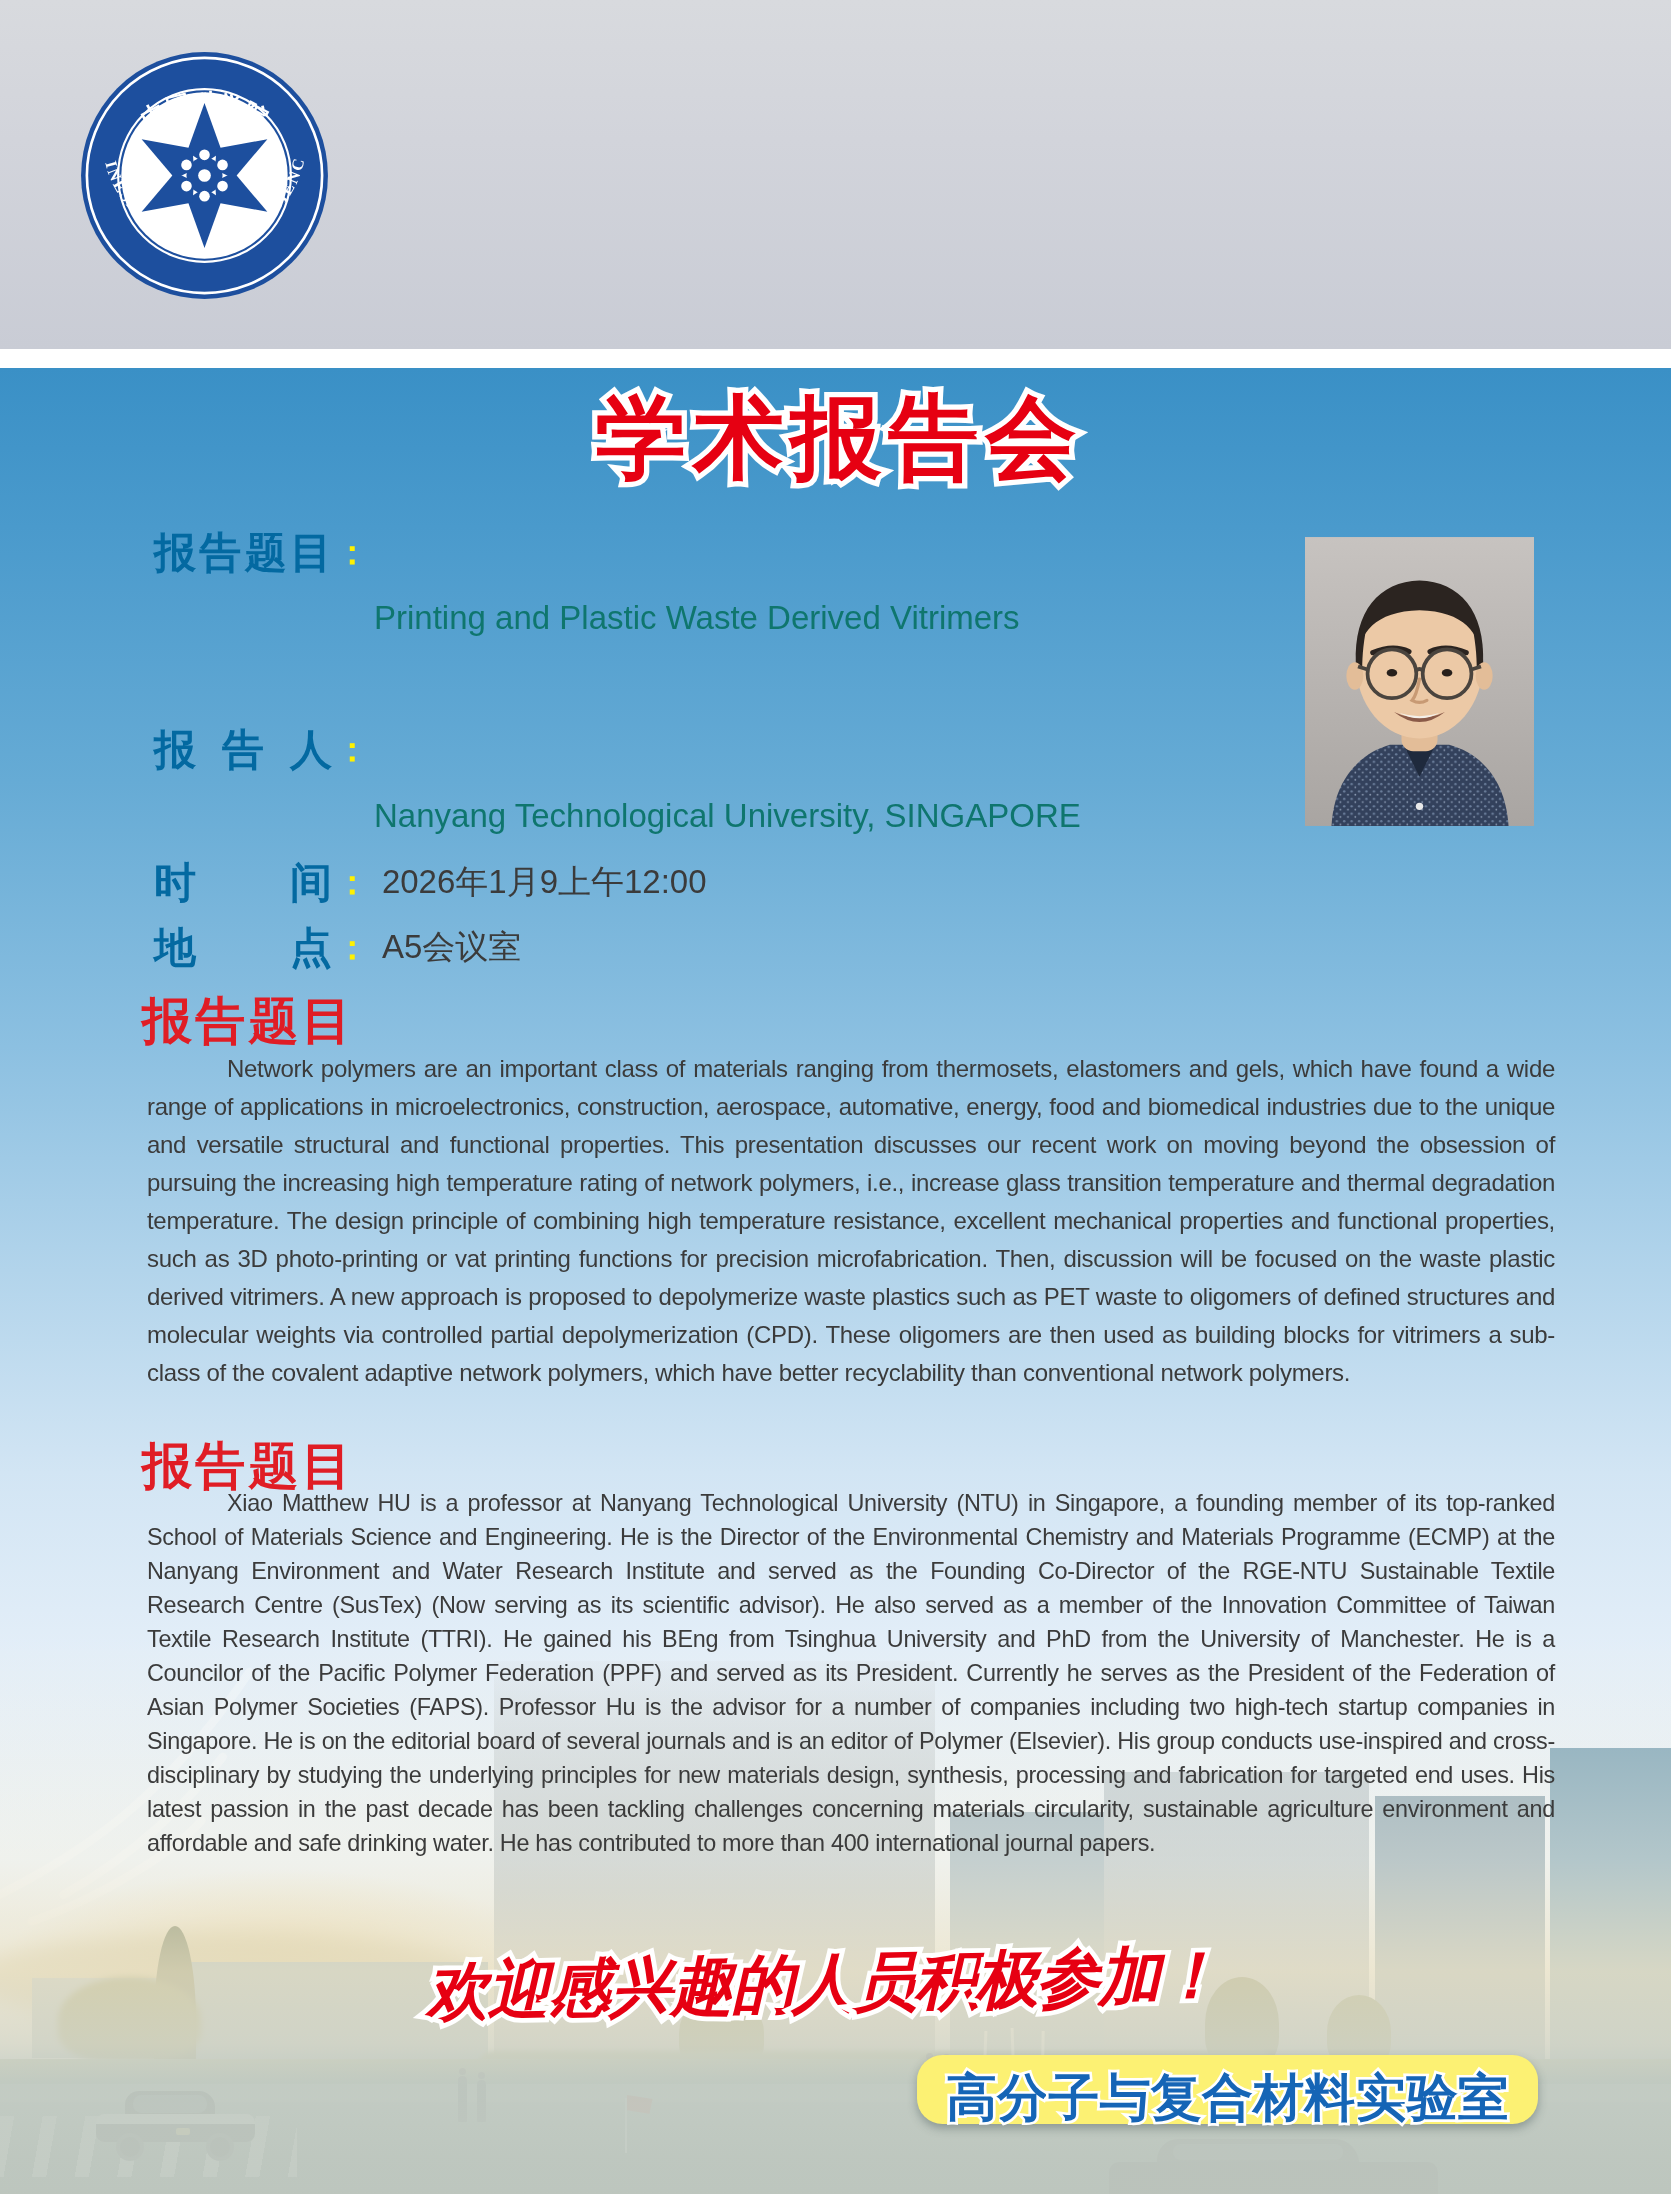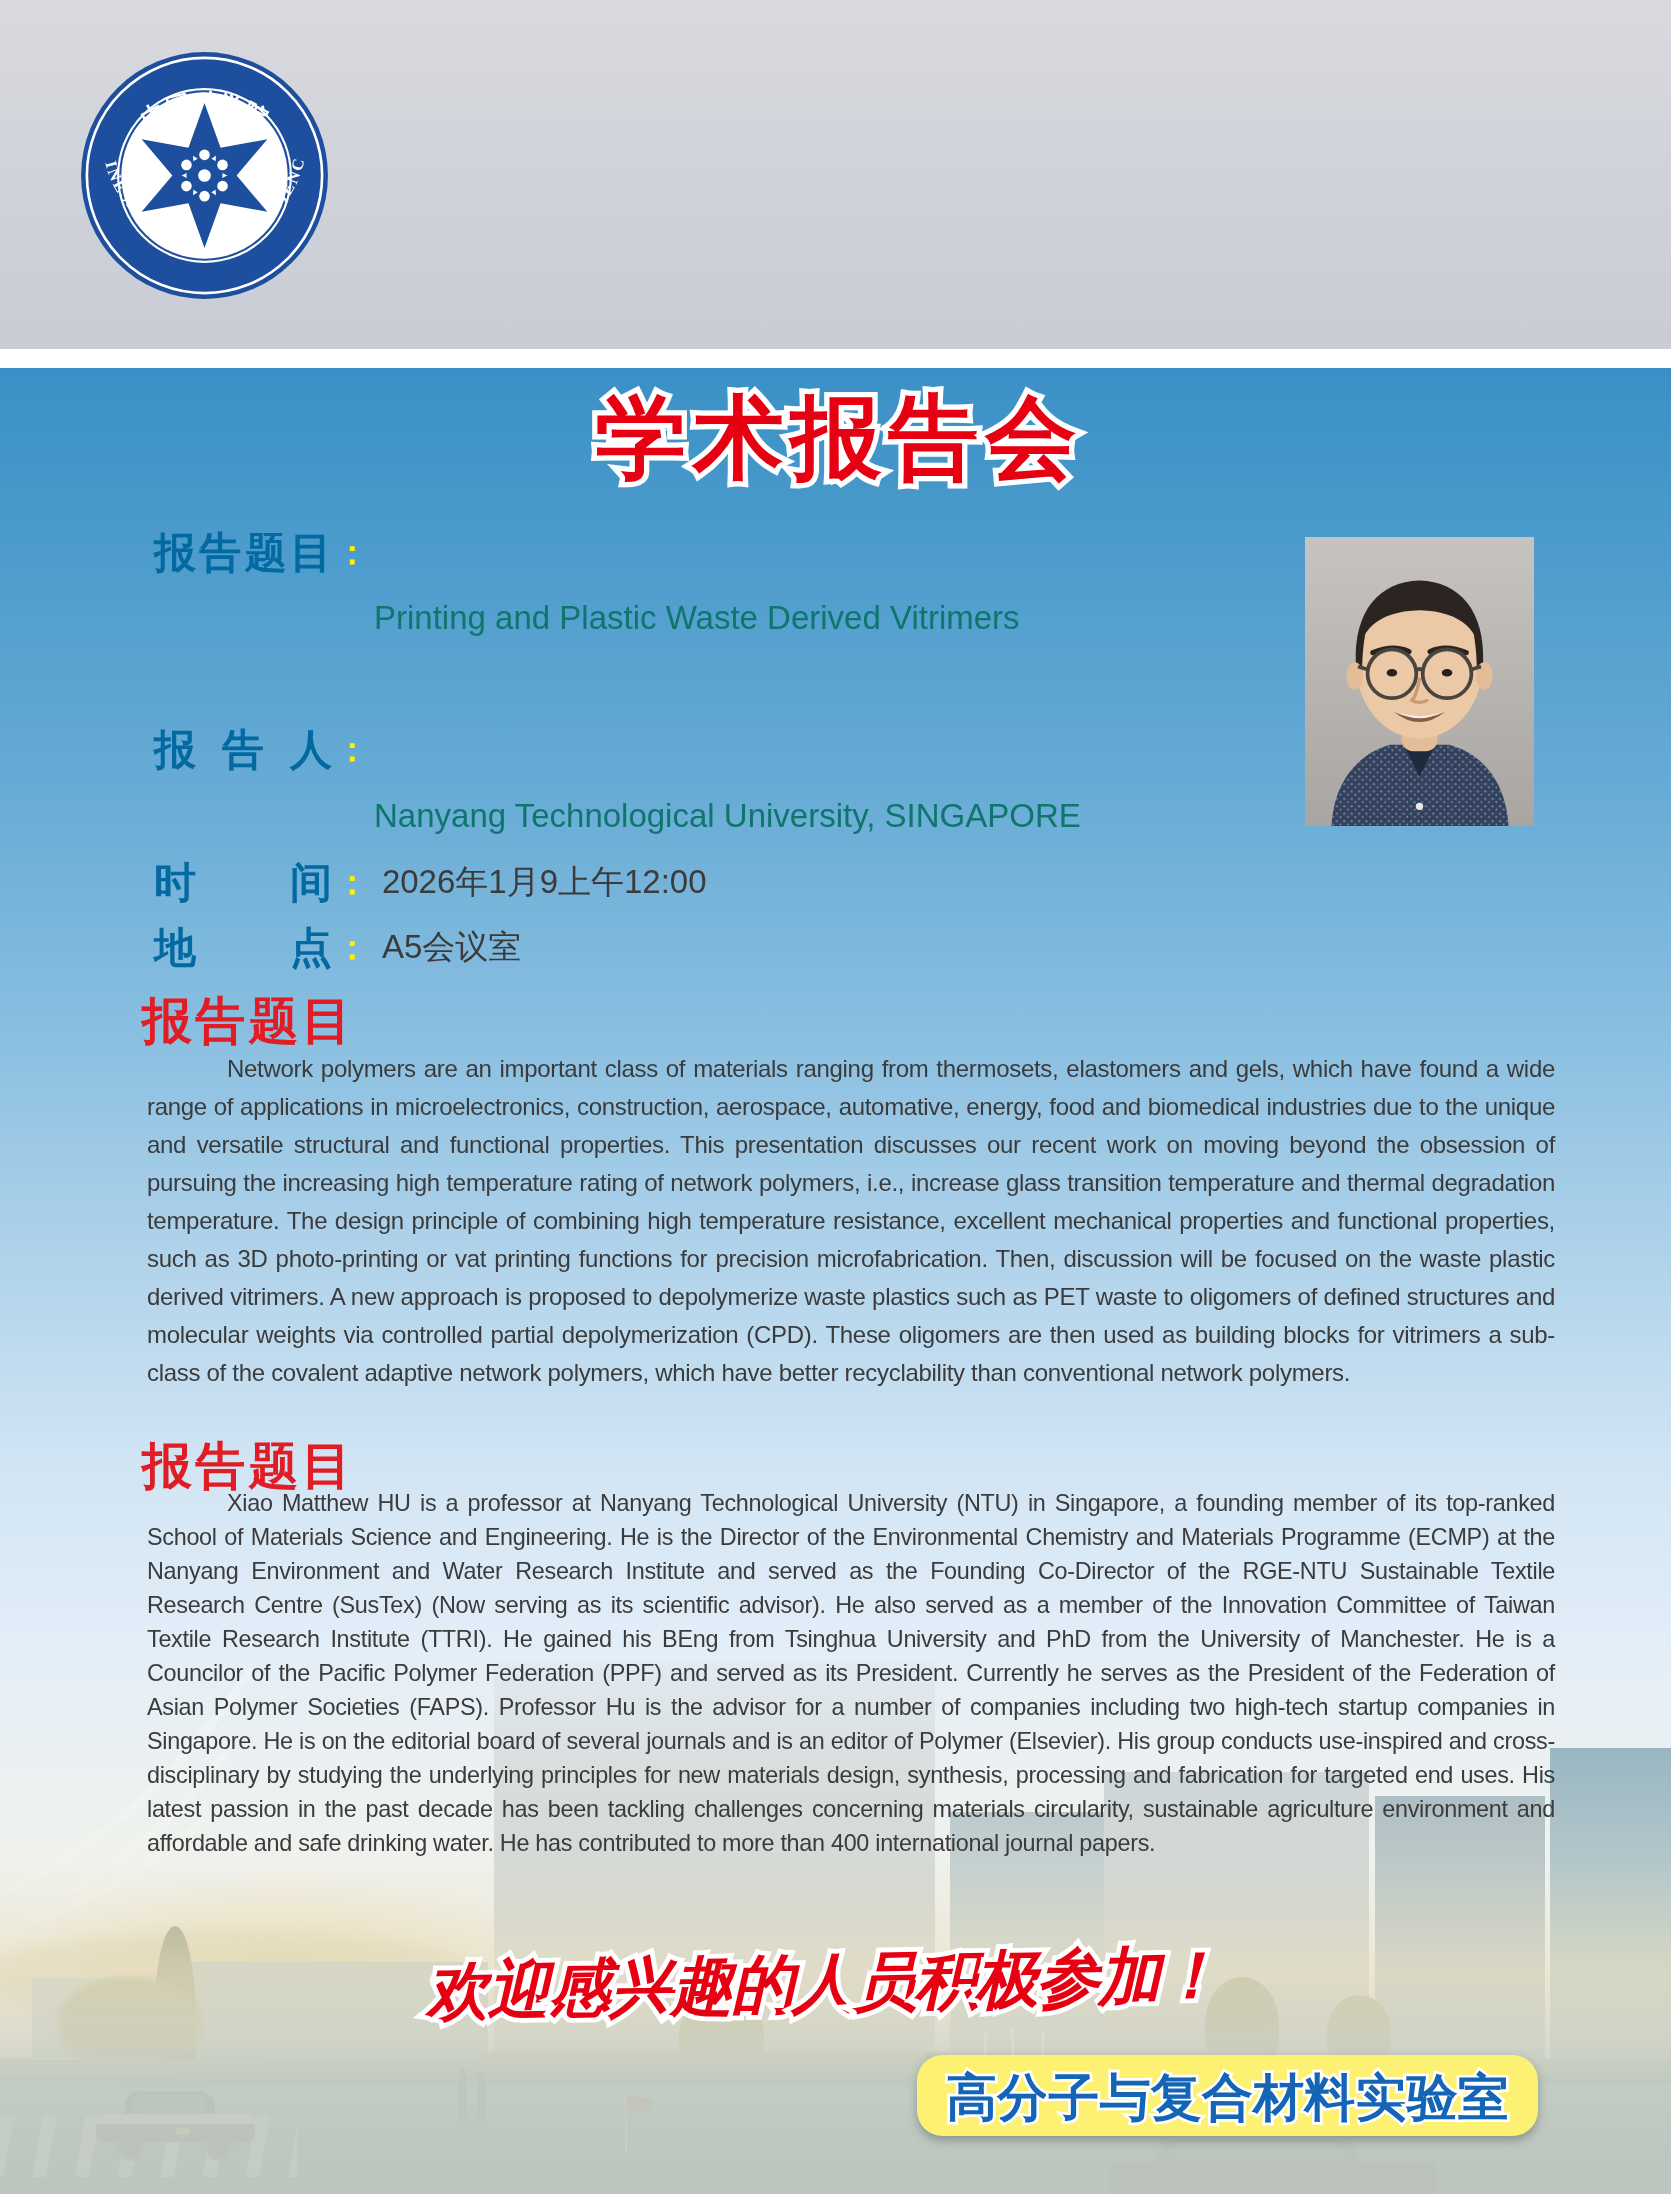--- a/index.html
+++ b/index.html
@@ -69,21 +69,21 @@
   .sec-head{position:absolute;left:142px;color:#e01d25;font-weight:900;font-size:50px;
             font-family:"Liberation Serif","DejaVu Serif",serif;letter-spacing:3.2px;}
   .para{position:absolute;left:147px;width:1408px;color:#3b3b3b;text-align:justify;
         font-size:24px;line-height:38px;text-indent:80px;letter-spacing:-0.3px;}
   .para.bio{font-size:23.4px;line-height:34px;}
 
   
   .speaker-photo{position:absolute;left:1305px;top:537px;width:229px;height:289px;}
 
   
-  .lab-box{position:absolute;left:917px;top:2055px;width:621px;height:81px;z-index:3;
+  .lab-box{position:absolute;left:917px;top:2055px;width:621px;height:69px;z-index:3;
            background:#fcf173;border-radius:25.5px;box-shadow:0 4.2px 9.6px rgba(40,60,60,.35);}
   .welcome-svg{position:absolute;left:0;top:1920px;width:1672px;height:122px;z-index:3;}
 </style>
 </head>
 <body>
 
 <div class="poster">
 
   <div class="header">
 

